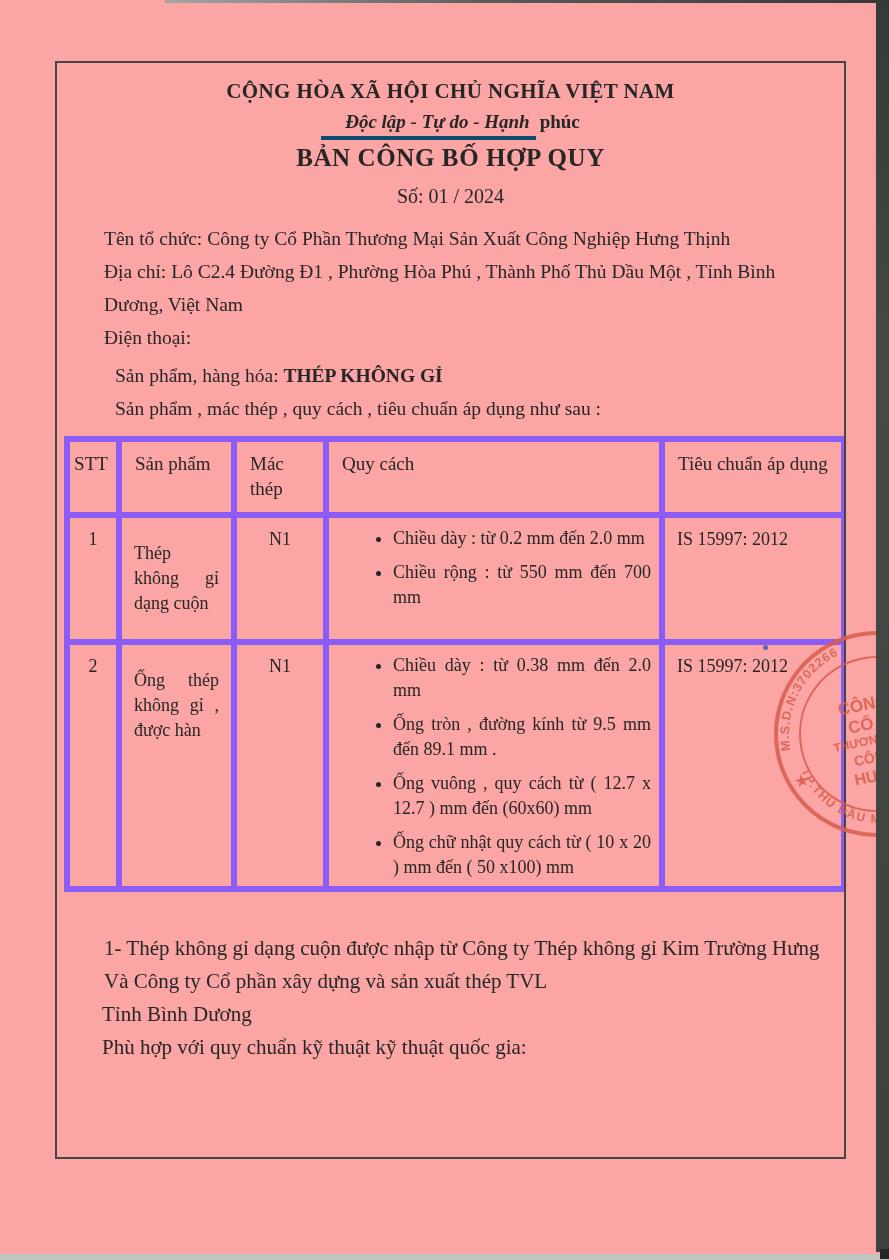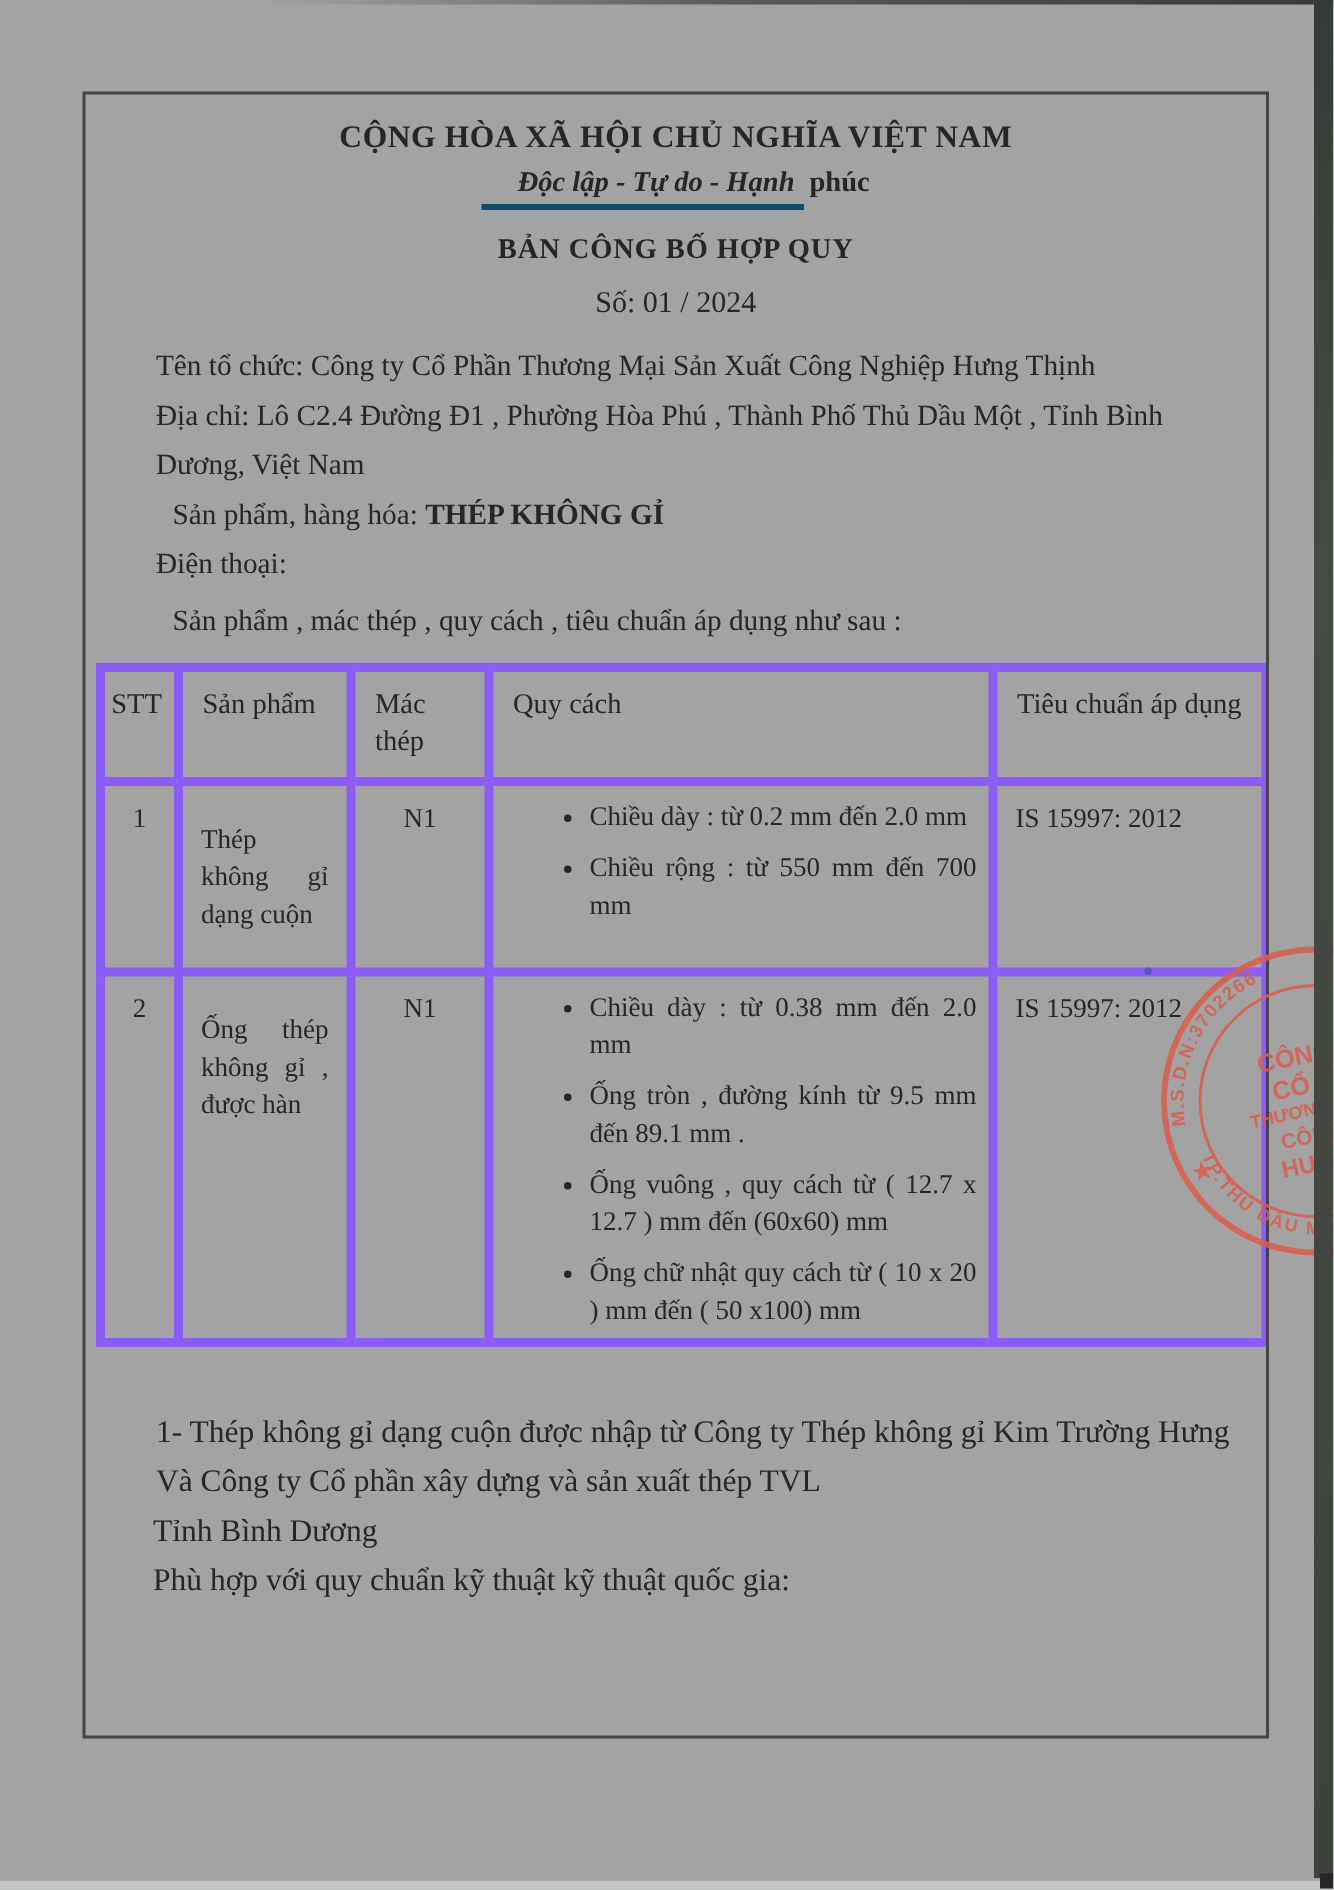--- a/index.html
+++ b/index.html
@@ -1,18 +1,18 @@
 <!DOCTYPE html>
 <html><head>
 <meta charset="utf-8">
 <style>
   html,body { margin:0; padding:0; background:#ffffff; }
   .page {
     position:relative; width:889px; height:1260px;
-    background:#a3a3a3; overflow:hidden;
+    background:#fca5a5; overflow:hidden;
     font-family:"Liberation Serif", serif; color:#262626;
   }
   * { box-sizing:border-box; }
 
   
   .scan-top { position:absolute; top:0; left:165px; right:0; height:3px;
     background:linear-gradient(to right,#a5a5a5,#5a5a5a 45%,#383838); z-index:6; }
   .scan-right { position:absolute; top:0; right:0; width:13px; height:1252px;
     background:linear-gradient(to bottom,#343a35,#454b44 30%,#3d433c); z-index:6; }
   .scan-bottom { position:absolute; bottom:0; left:0; width:100%; height:6px;
@@ -27,21 +27,21 @@
     position:absolute; left:55px; top:61px; width:791px; height:1098px;
     border:2px solid #454545; overflow:hidden; z-index:2; background:transparent;
   }
 
   .doc-header { text-align:center; margin-top:16px; }
   .national-title { font-size:21px; font-weight:bold; letter-spacing:.4px; }
   .motto { font-size:19px; font-weight:bold; margin-top:7px; }
   .motto-underline { display:inline-block; border-bottom:4px solid #0c4a6e;
     padding:0 6px 3px 24px;font-style:italic; }
   .motto-tail { display:inline-block; padding-left:4px; }
-  .doc-title { font-size:19px; font-weight:bold; margin-top:16px; letter-spacing:.6px; }
+  .doc-title { font-size:25px; font-weight:bold; margin-top:4px; letter-spacing:.6px; }
   .doc-number { font-size:20px; margin-top:13px; }
 
   .info { margin:14px 38px 0 47px; font-size:19.5px; line-height:33px; }
   .info-line { margin:0; }
   .phone-line { margin-bottom:5px; }
   .indent1 { margin-left:11px; }
   .bold { font-weight:bold; }
 
   table.spec-table {
     border-collapse:collapse; table-layout:fixed;
@@ -90,22 +90,22 @@
       <div class="motto">
         <span class="motto-underline">Độc lập - Tự do - Hạnh</span><span class="motto-tail">phúc</span>
       </div>
       <div class="doc-title">BẢN CÔNG BỐ HỢP QUY</div>
       <div class="doc-number">Số: 01 / 2024</div>
     </div>
 
     <div class="info">
       <p class="info-line">Tên tổ chức: Công ty Cổ Phần Thương Mại Sản Xuất Công Nghiệp Hưng Thịnh</p>
       <p class="info-line">Địa chỉ: Lô C2.4 Đường Đ1 , Phường Hòa Phú , Thành Phố Thủ Dầu Một , Tỉnh Bình Dương, Việt Nam</p>
+      <p class="info-line phone-line">Điện thoại:</p>
       <p class="info-line indent1"><span>Sản phẩm, hàng hóa: </span><span class="bold">THÉP KHÔNG GỈ</span></p>
-      <p class="info-line phone-line">Điện thoại:</p>
       <p class="info-line indent1">Sản phẩm , mác thép , quy cách , tiêu chuẩn áp dụng như sau :</p>
     </div>
 
     <table class="spec-table">
       <colgroup>
         <col style="width:52px">
           <col style="width:115px">
           <col style="width:92px">
         <col style="width:336px">
           <col style="width:182px">

